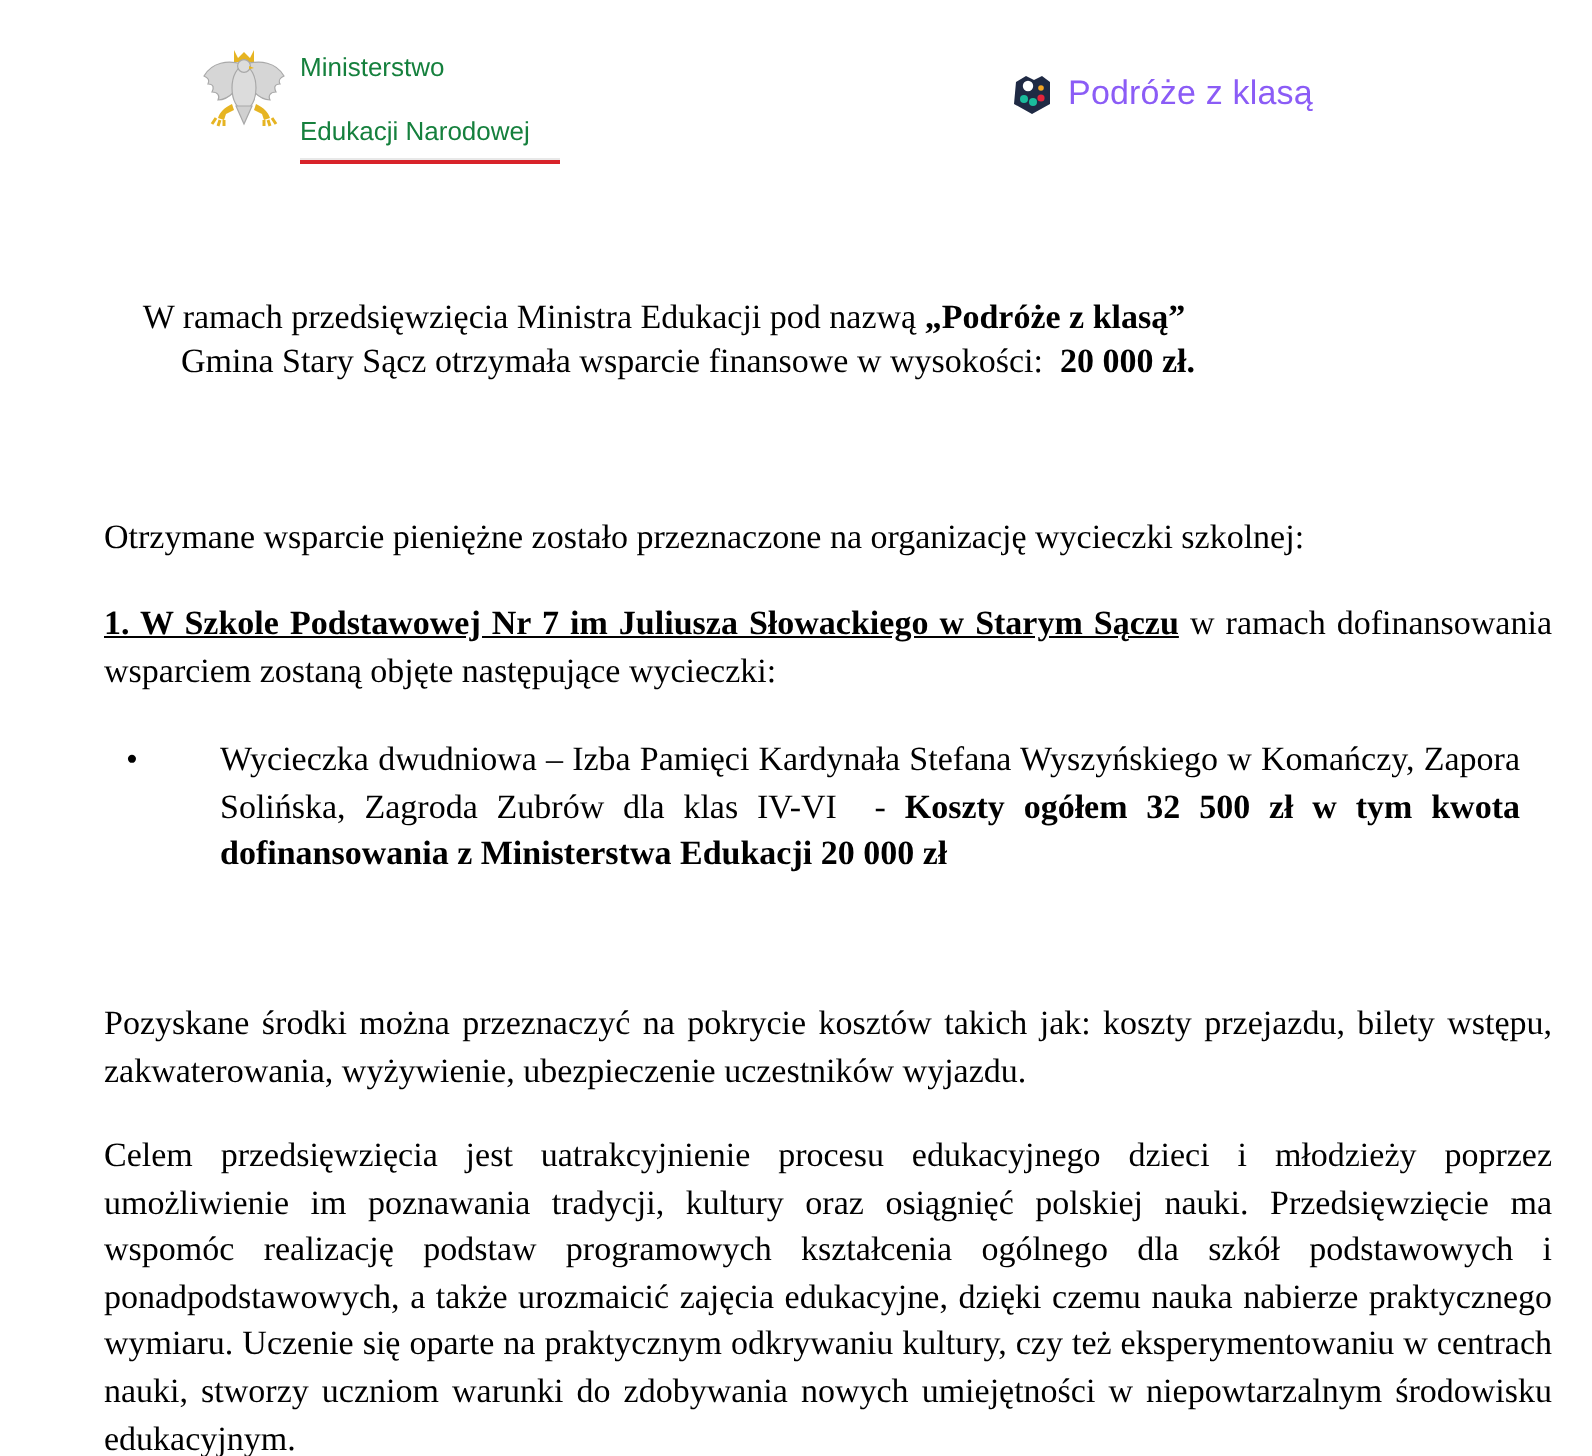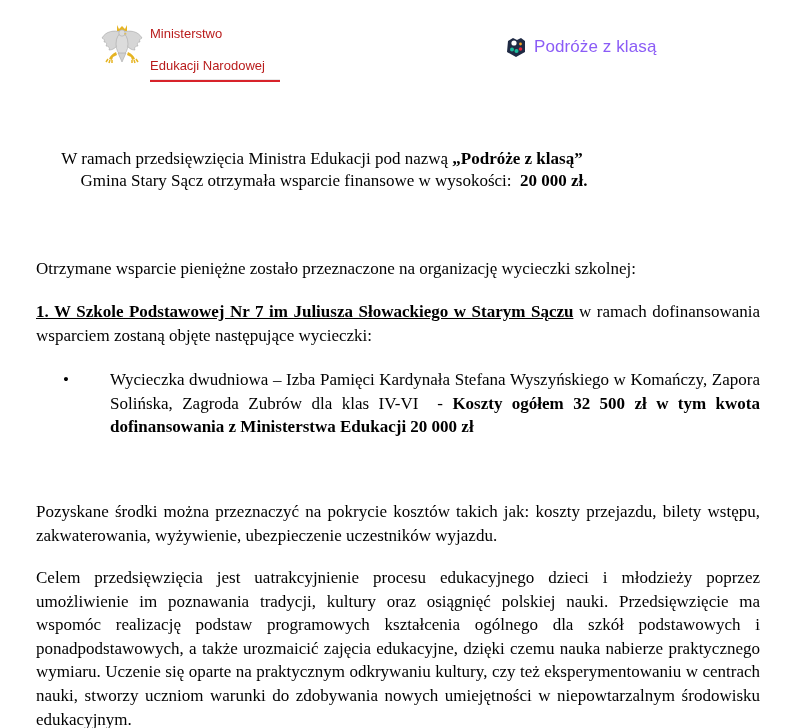--- a/index.html
+++ b/index.html
@@ -24,21 +24,21 @@
     }
     .eagle {
       width: 44px;
       height: 46px;
       margin-right: 6px;
     }
     .men-text {
       font-family: "Liberation Sans", "DejaVu Sans", sans-serif;
       font-size: 13px;
       line-height: 16px;
-      color: #b91c1c;
+      color: #15803d;
       margin-top: 4px;
     }
     .men-bar {
       margin-top: 5px;
       height: 3px;
       width: 130px;
       background: linear-gradient(to bottom, #e8e8e8 0%, #e8e8e8 40%, #d8232a 40%, #d8232a 100%);
     }
     .logo-pzk {
       position: absolute;
@@ -54,31 +54,31 @@
     }
     .pzk-text {
       font-family: "Liberation Sans", "DejaVu Sans", sans-serif;
       font-weight: normal;
       font-size: 17px;
       color: #8b5cf6;
       letter-spacing: 0.1px;
     }
     .intro {
       position: absolute;
-      left: 6px;
+      left: 16px;
       width: 632px;
       text-align: center;
       font-size: 17px;
       line-height: 22px;
     }
     .intro.l1 { top: 148px; }
     .intro.l2 { top: 170px; padding-left: 12px; }
     .para {
       position: absolute;
-      left: 36px;
+      left: 52px;
       width: 724px;
       font-size: 17px;
       line-height: 23.6px;
       text-align: justify;
     }
     .p-received { top: 257px; }
     .p-school { top: 300px; }
     .p-school .school-name {
       font-weight: bold;
       text-decoration: underline;

